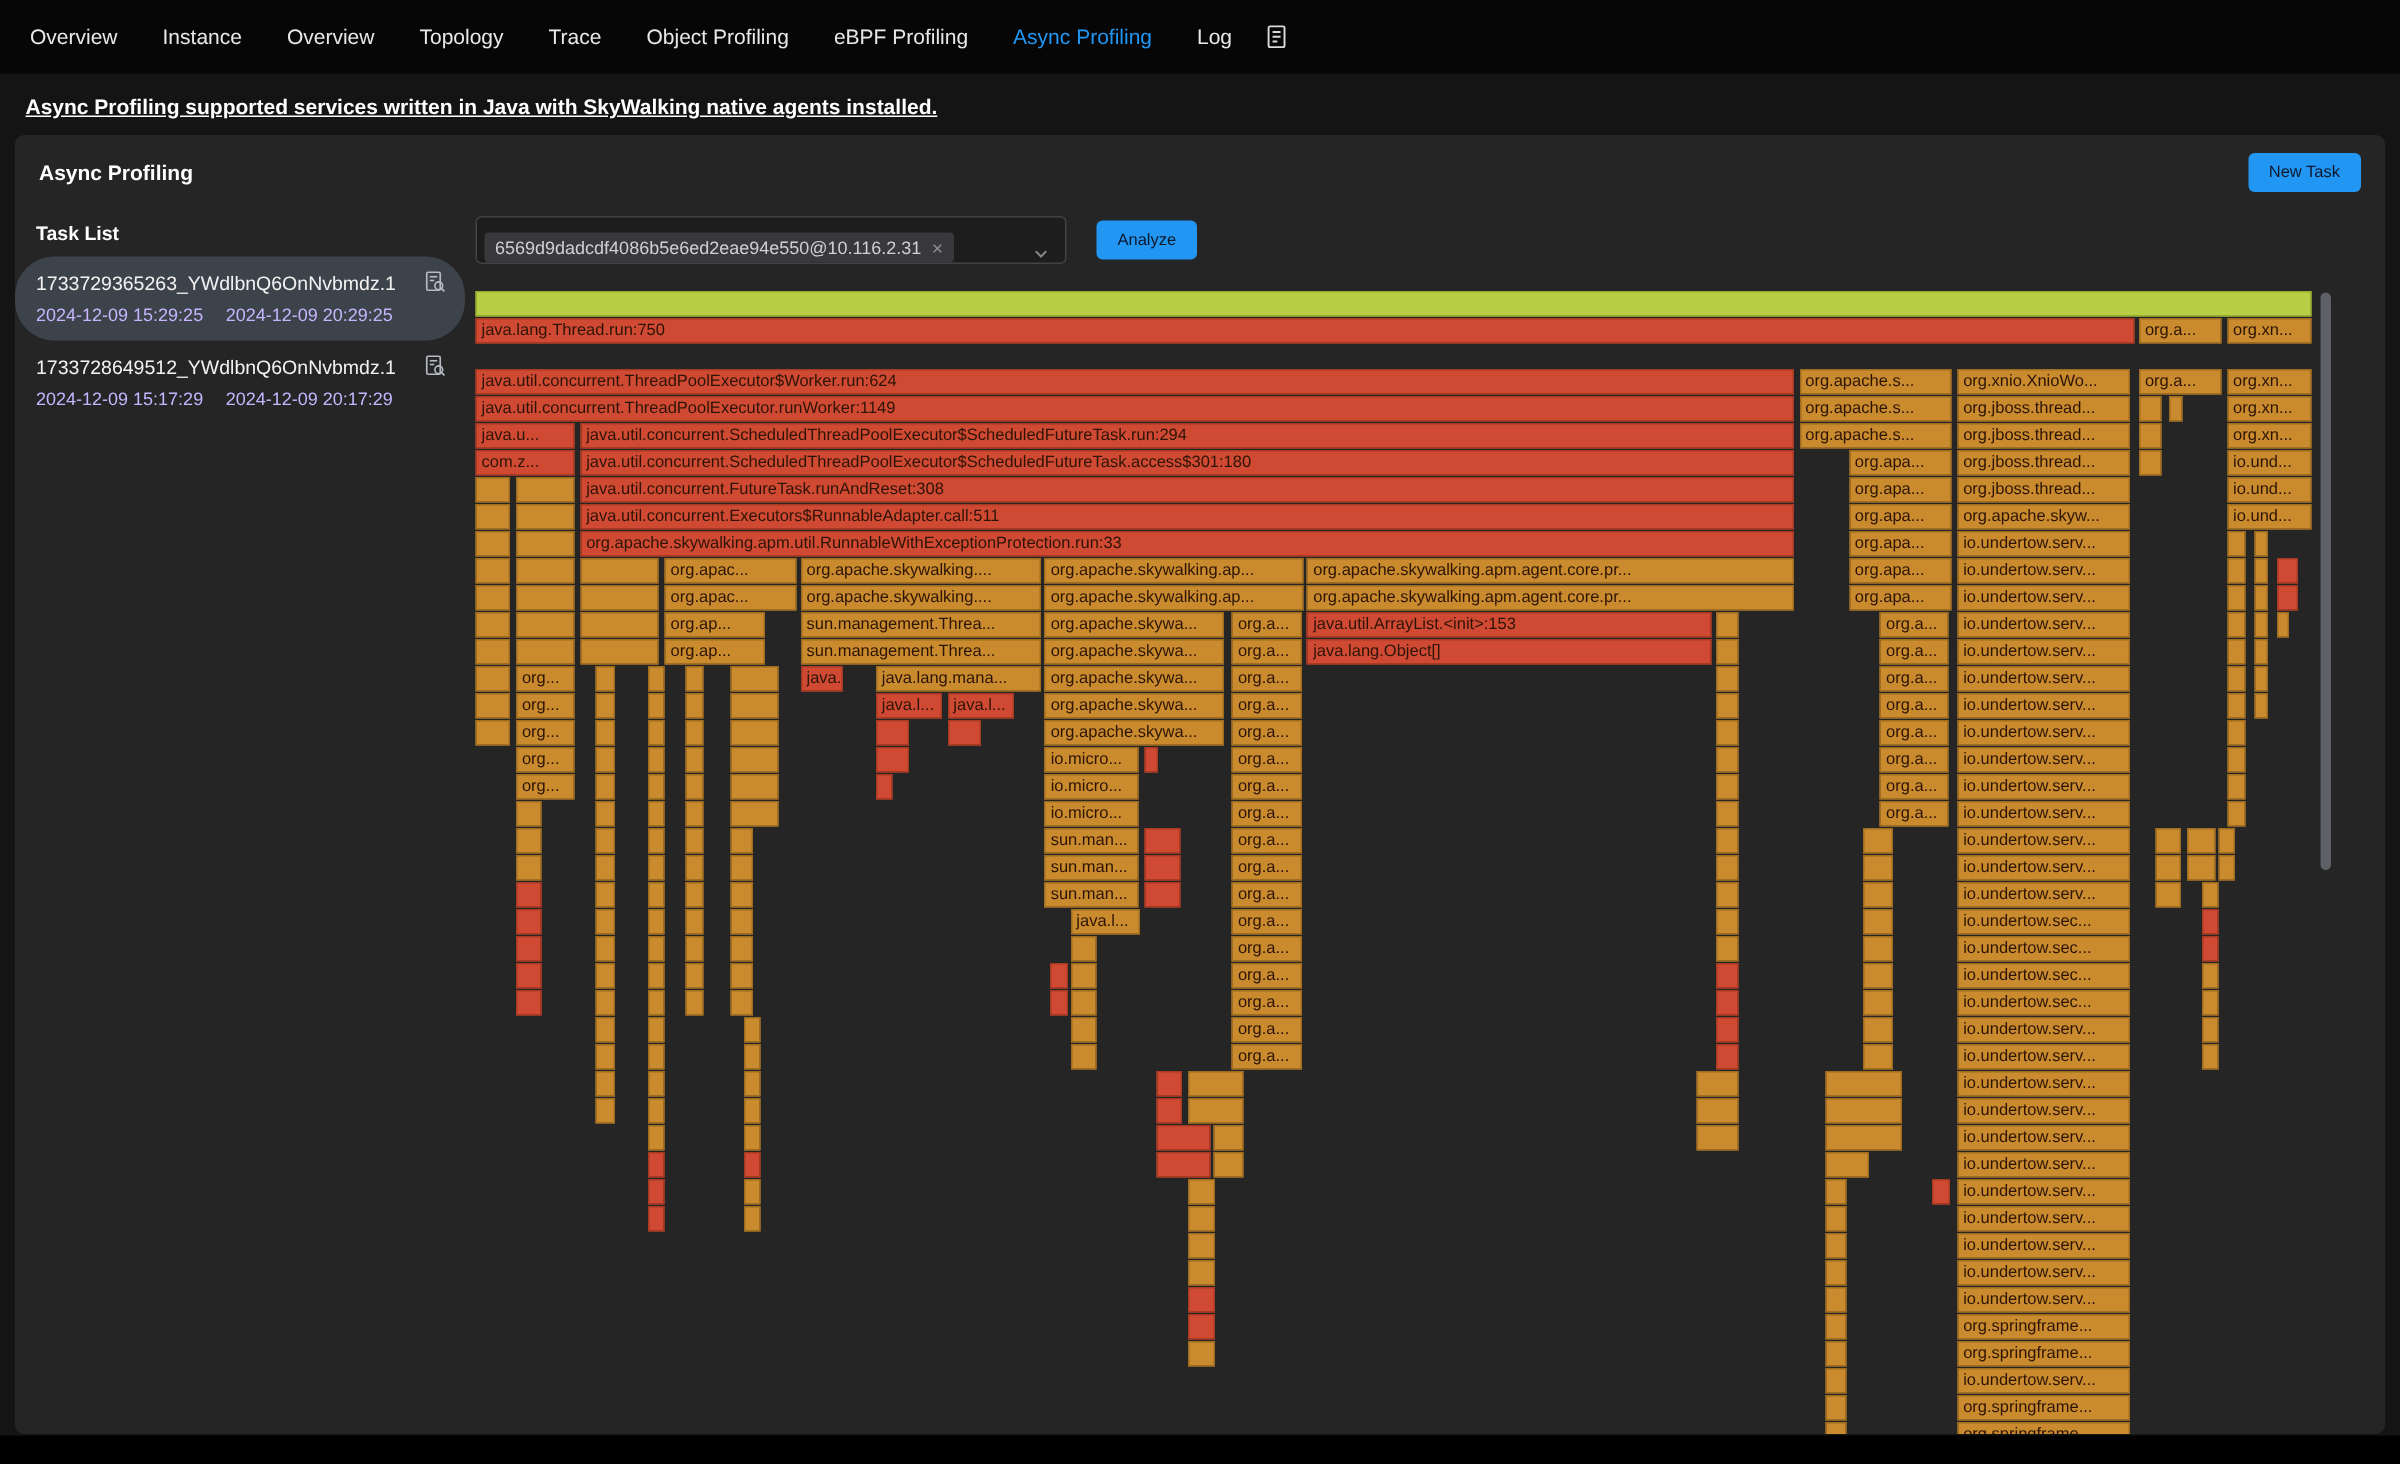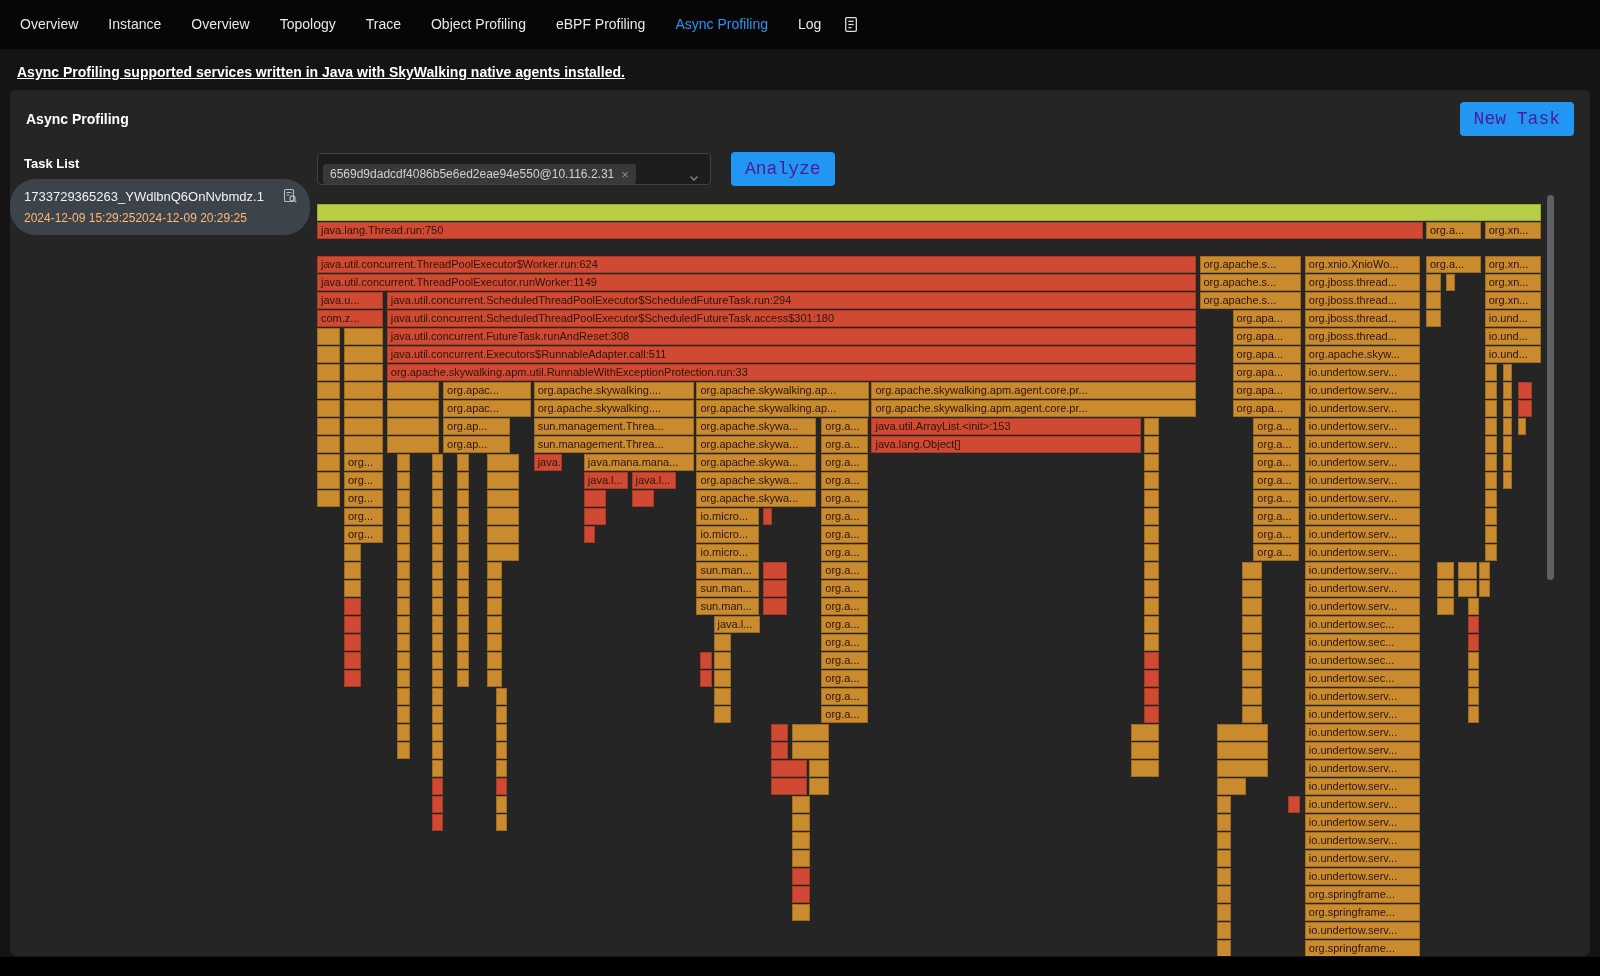--- a/index.html
+++ b/index.html
@@ -13,31 +13,31 @@
   .nav-icon { margin-left:6px; color:#dcdcdc; display:inline-flex; cursor:pointer; }
 
   
   .banner { padding:14px 17px 10px; }
   .banner a { color:#ffffff; font-size:14px; font-weight:700; text-decoration:underline; cursor:pointer; }
 
   
   .panel { position:absolute; left:10px; right:10px; top:90px; height:866px; background:#252526; border-radius:6px; overflow:hidden; }
   .panel-header { display:flex; align-items:center; justify-content:space-between; padding:12px 16px 10px; }
   .panel-title { font-size:14px; font-weight:700; color:#ffffff; }
-  .btn { background:var(--accent,#2196f3); color:#4c1d95; border:none; border-radius:4px; font-size:18px; padding:7px 14px; cursor:pointer; font-family:Liberation Mono, monospace; }
+  .btn { background:var(--accent,#2196f3); color:#0f172a; border:none; border-radius:4px; font-size:11px; padding:7px 14px; cursor:pointer; font-family:Liberation Sans, sans-serif; }
 
   .panel-body { display:flex; height:calc(100% - 46px); }
   .tasks { width:300px; flex:0 0 300px; }
   .task-list-header { padding:10px 14px 8px; font-size:13px; font-weight:700; color:#ffffff; }
   .task-item { padding:9px 12px 10px 14px; cursor:pointer; }
   .task-item.selected { background:#3d434a;border-radius:26px; }
   .task-top { display:flex; justify-content:space-between; align-items:center; }
   .task-id { font-size:13px; color:#f2f2f2; }
   .task-icon { color:#b7bcc2; flex:0 0 auto; cursor:pointer; }
-  .task-dates { margin-top:7px; display:flex; font-size:12px; color:#fdba74; }
+  .task-dates { margin-top:7px; display:flex; gap:15px; font-size:12px; color:#c4b5fd; }
 
   .content { flex:1; position:relative; padding:6px 0 0 7px; }
   .controls { display:flex; align-items:center; }
   .select { height:32px; background:#1d1d1e; border:1px solid #424344; border-radius:4px; display:flex; align-items:center; cursor:pointer; }
   .instance-select { width:394px; padding:0 10px 0 5px;align-items:flex-end; }
   .event-select { width:285px; margin-left:16px; padding:0 10px 0 12px; font-size:13px; color:#dcdcdc; }
   .tag { background:#39393b; border-radius:3px; display:inline-flex; align-items:center; gap:7px; padding:3px 7px; font-size:12px; color:#ced0d2; white-space:nowrap; }
   .tag-close { color:#8f9193; cursor:pointer; font-size:13px; line-height:1; }
   .chevron { margin-left:auto; color:#85878a; display:inline-flex; }
   .analyze-btn { margin-left:20px; }
@@ -102,20 +102,36 @@
                 <line x1="4.5" y1="7" x2="7.5" y2="7"></line>
                 <circle cx="10.5" cy="10.5" r="2.6"></circle>
                 <line x1="12.4" y1="12.4" x2="14.3" y2="14.3"></line>
               </svg>
             </div>
             <div class="task-dates">
               <span>2024-12-09 15:29:25</span>
               <span>2024-12-09 20:29:25</span>
             </div>
           </div>
+          <div class="task-item">
+            <div class="task-top">
+              <span class="task-id">1733728649512_YWdlbnQ6OnNvbmdz.1</span>
+              <svg class="task-icon" width="16" height="16" viewBox="0 0 16 16" fill="none" stroke="currentColor" stroke-width="1.1">
+                <rect x="2.5" y="1.5" width="9" height="12" rx="1"></rect>
+                <line x1="4.5" y1="4.5" x2="9.5" y2="4.5"></line>
+                <line x1="4.5" y1="7" x2="7.5" y2="7"></line>
+                <circle cx="10.5" cy="10.5" r="2.6"></circle>
+                <line x1="12.4" y1="12.4" x2="14.3" y2="14.3"></line>
+              </svg>
+            </div>
+            <div class="task-dates">
+              <span>2024-12-09 15:17:29</span>
+              <span>2024-12-09 20:17:29</span>
+            </div>
+          </div>
         </div>
     </aside>
 
     <section class="content">
       <div class="controls">
         <div class="select instance-select">
           <span class="tag">
             <span>6569d9dadcdf4086b5e6ed2eae94e550@10.116.2.31</span>
             <span class="tag-close">×</span>
           </span>
@@ -253,21 +269,21 @@
             <div class="frame f-gold" style="left: 96.9%; width: 0.7%;"></div>
           </div>
           <div class="flame-row" style="height: 18px;">
             <div class="frame f-gold" style="left: 0%; width: 1.9%;"></div>
             <div class="frame f-gold" title="org..." style="left: 2.2%; width: 3.2%;">org...</div>
             <div class="frame f-gold" style="left: 6.5%; width: 1.1%;"></div>
             <div class="frame f-gold" style="left: 9.4%; width: 0.9%;"></div>
             <div class="frame f-gold" style="left: 11.4%; width: 1%;"></div>
             <div class="frame f-gold" style="left: 13.9%; width: 2.6%;"></div>
             <div class="frame f-red" title="java.l..." style="left: 17.7%; width: 2.3%;">java.l...</div>
-            <div class="frame f-gold" title="java.lang.mana..." style="left: 21.8%; width: 9%;">java.mana.mana...</div>
+            <div class="frame f-gold" title="java.lang.mana..." style="left: 21.8%; width: 9%;">java.lang.mana...</div>
             <div class="frame f-gold" title="org.apache.skywa..." style="left: 31%; width: 9.8%;">org.apache.skywa...</div>
             <div class="frame f-gold" title="org.a..." style="left: 41.2%; width: 3.8%;">org.a...</div>
             <div class="frame f-gold" style="left: 67.6%; width: 1.2%;"></div>
             <div class="frame f-gold" title="org.a..." style="left: 76.5%; width: 3.7%;">org.a...</div>
             <div class="frame f-gold" title="io.undertow.serv..." style="left: 80.7%; width: 9.4%;">io.undertow.serv...</div>
             <div class="frame f-gold" style="left: 95.4%; width: 1%;"></div>
             <div class="frame f-gold" style="left: 96.9%; width: 0.7%;"></div>
           </div>
           <div class="flame-row" style="height: 18px;">
             <div class="frame f-gold" style="left: 0%; width: 1.9%;"></div>

